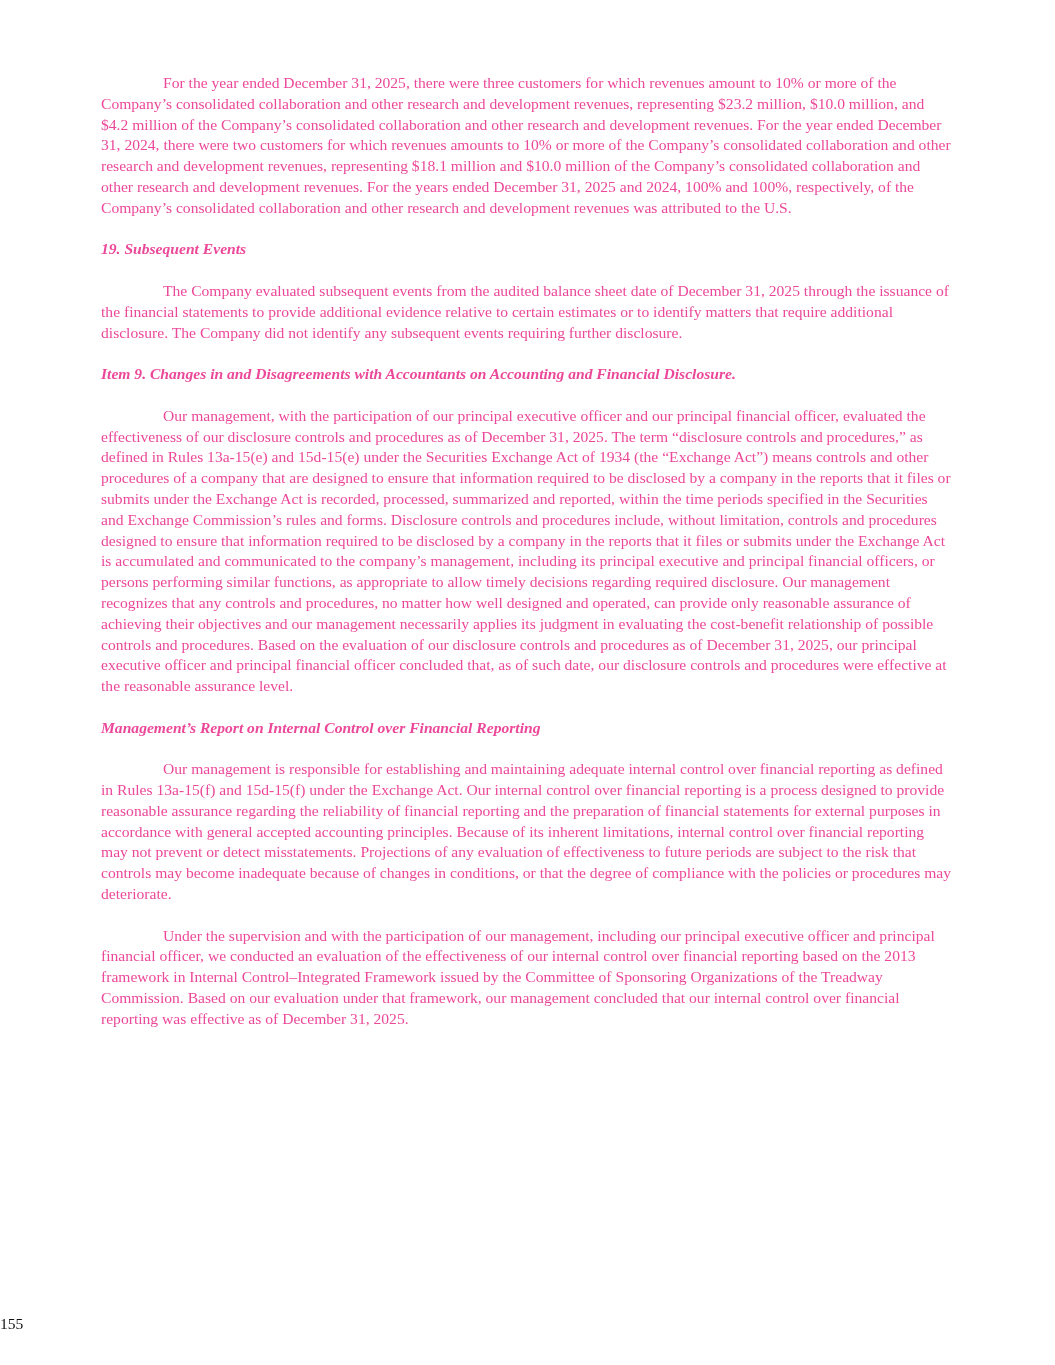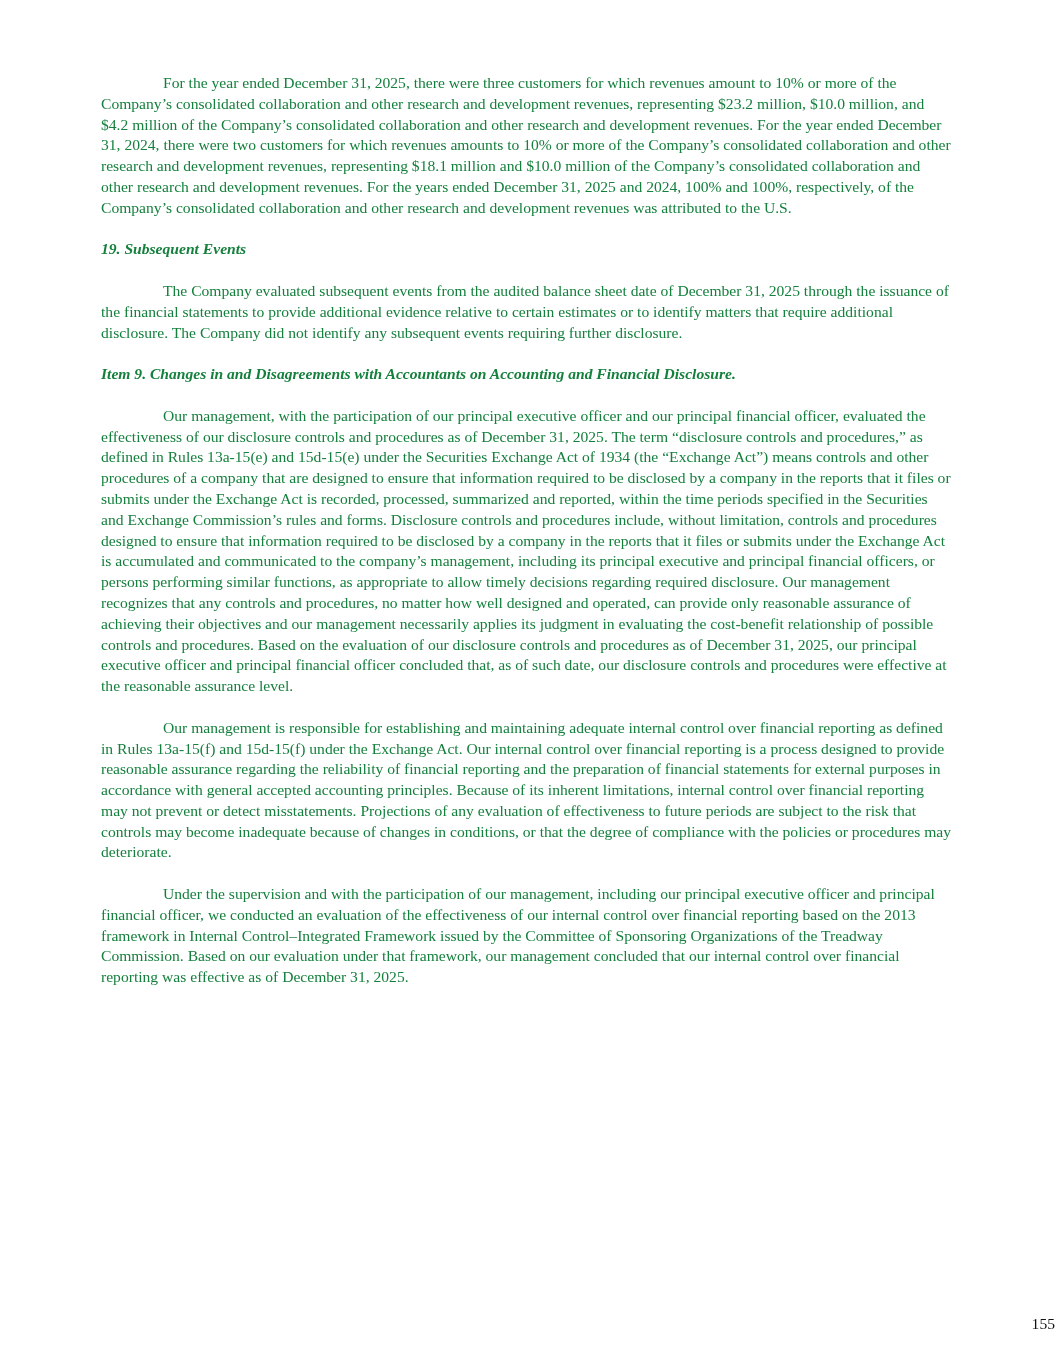--- a/index.html
+++ b/index.html
@@ -1,34 +1,35 @@
 <!DOCTYPE html>
 <html><head>
 <meta charset="utf-8">
 <style>
   html, body { margin: 0; padding: 0; background: #ffffff; }
   body { width: 1055px; height: 1365px; position: relative; overflow: hidden; }
   .page {
     position: absolute; left: 101px; top: 73px; width: 853px;
     font-family: "Liberation Serif", "DejaVu Serif", serif;
-    font-size: 15.6px; line-height: 20.8px; color: #15803d;
+    font-size: 15.6px; line-height: 20.8px; color: #ec4899;
   }
   .para { margin: 0 0 20.8px 0; text-indent: 62px; text-align: left; }
   .heading { margin: 0 0 20.8px 0; font-weight: bold; font-style: italic; }
   .page-number {
-    position: absolute; left: 0; width: 1055px; top: 1315px; text-align: right;
+    position: absolute; left: 0; width: 1055px; top: 1315px; text-align: left;
     font-family: "Liberation Serif", "DejaVu Serif", serif; font-size: 15.6px; color: #111111;
   }
 </style>
 </head>
 <body>
 
 <div class="page">
   <p class="para">For the year ended December 31, 2025, there were three customers for which revenues amount to 10% or more of the Company’s consolidated collaboration and other research and development revenues, representing $23.2 million, $10.0 million, and $4.2 million of the Company’s consolidated collaboration and other research and development revenues. For the year ended December 31, 2024, there were two customers for which revenues amounts to 10% or more of the Company’s consolidated collaboration and other research and development revenues, representing $18.1 million and $10.0 million of the Company’s consolidated collaboration and other research and development revenues. For the years ended December 31, 2025 and 2024, 100% and 100%, respectively, of the Company’s consolidated collaboration and other research and development revenues was attributed to the U.S.</p>
   <p class="heading">19. Subsequent Events</p>
   <p class="para">The Company evaluated subsequent events from the audited balance sheet date of December 31, 2025 through the issuance of the financial statements to provide additional evidence relative to certain estimates or to identify matters that require additional disclosure. The Company did not identify any subsequent events requiring further disclosure.</p>
   <p class="heading">Item 9. Changes in and Disagreements with Accountants on Accounting and Financial Disclosure.</p>
   <p class="para">Our management, with the participation of our principal executive officer and our principal financial officer, evaluated the effectiveness of our disclosure controls and procedures as of December 31, 2025. The term “disclosure controls and procedures,” as defined in Rules 13a-15(e) and 15d-15(e) under the Securities Exchange Act of 1934 (the “Exchange Act”) means controls and other procedures of a company that are designed to ensure that information required to be disclosed by a company in the reports that it files or submits under the Exchange Act is recorded, processed, summarized and reported, within the time periods specified in the Securities and Exchange Commission’s rules and forms. Disclosure controls and procedures include, without limitation, controls and procedures designed to ensure that information required to be disclosed by a company in the reports that it files or submits under the Exchange Act is accumulated and communicated to the company’s management, including its principal executive and principal financial officers, or persons performing similar functions, as appropriate to allow timely decisions regarding required disclosure. Our management recognizes that any controls and procedures, no matter how well designed and operated, can provide only reasonable assurance of achieving their objectives and our management necessarily applies its judgment in evaluating the cost-benefit relationship of possible controls and procedures. Based on the evaluation of our disclosure controls and procedures as of December 31, 2025, our principal executive officer and principal financial officer concluded that, as of such date, our disclosure controls and procedures were effective at the reasonable assurance level.</p>
+  <p class="heading">Management’s Report on Internal Control over Financial Reporting</p>
   <p class="para">Our management is responsible for establishing and maintaining adequate internal control over financial reporting as defined in Rules 13a-15(f) and 15d-15(f) under the Exchange Act. Our internal control over financial reporting is a process designed to provide reasonable assurance regarding the reliability of financial reporting and the preparation of financial statements for external purposes in accordance with general accepted accounting principles. Because of its inherent limitations, internal control over financial reporting may not prevent or detect misstatements. Projections of any evaluation of effectiveness to future periods are subject to the risk that controls may become inadequate because of changes in conditions, or that the degree of compliance with the policies or procedures may deteriorate.</p>
   <p class="para">Under the supervision and with the participation of our management, including our principal executive officer and principal financial officer, we conducted an evaluation of the effectiveness of our internal control over financial reporting based on the 2013 framework in Internal Control–Integrated Framework issued by the Committee of Sponsoring Organizations of the Treadway Commission. Based on our evaluation under that framework, our management concluded that our internal control over financial reporting was effective as of December 31, 2025.</p>
 </div>
 
 <div class="page-number">155</div>
 
 </body></html>

